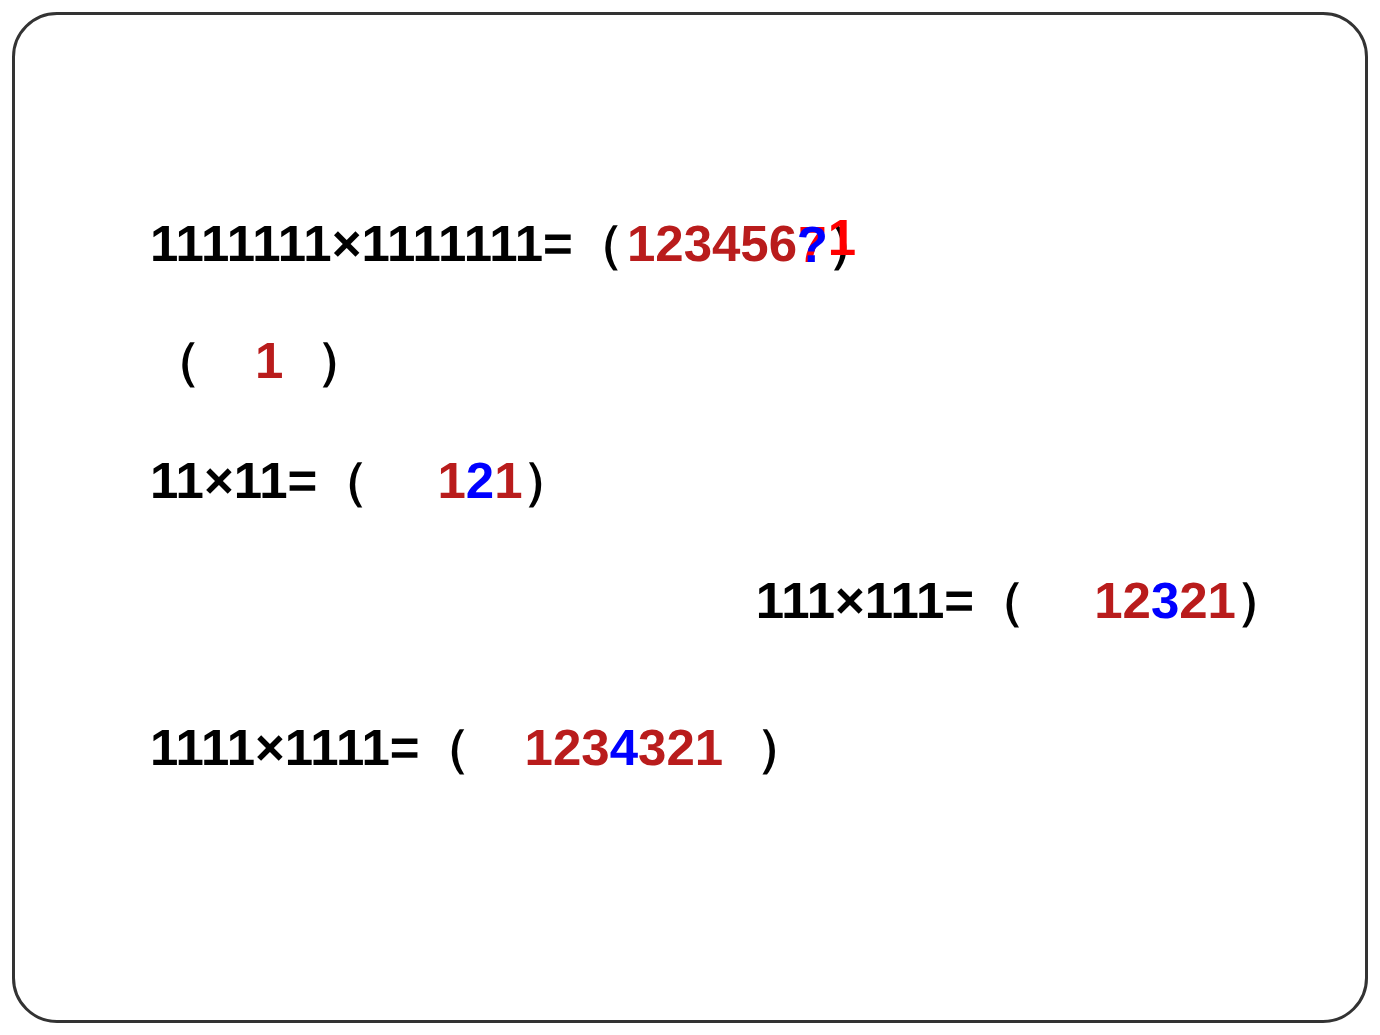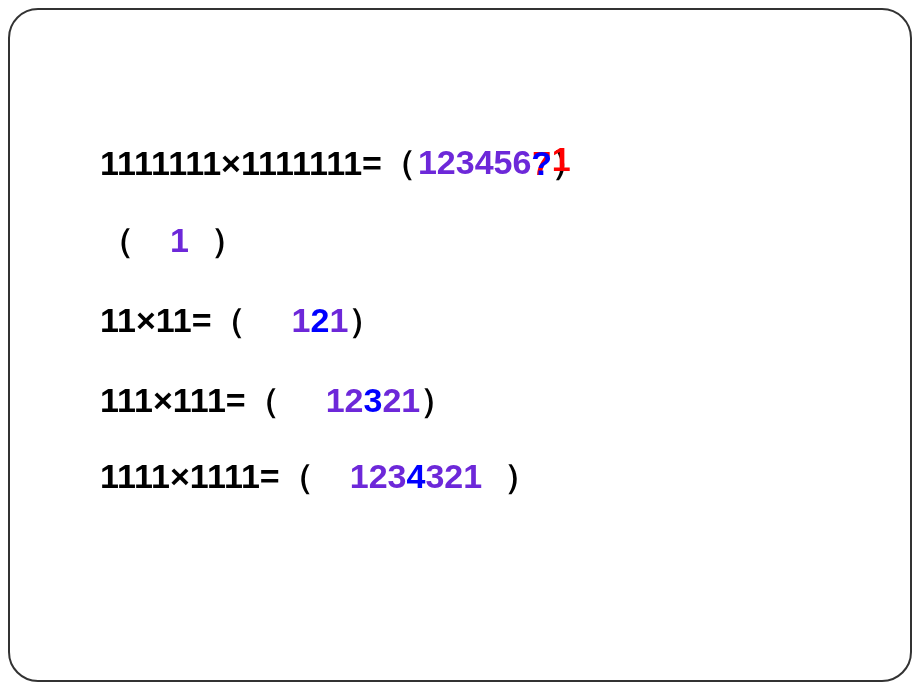--- a/index.html
+++ b/index.html
@@ -33,26 +33,26 @@
       font-size: 34px;
       font-weight: bold;
       color: #000;
       white-space: nowrap;
       display: flex;
       align-items: baseline;
     }
     .row1 { margin-bottom: 32px; align-items: center; }
     .row2 { margin-bottom: 34px; }
     .row3 { margin-bottom: 34px; }
-    .row4 { margin-bottom: 30px; }
+    .row4 { margin-bottom: 52px; justify-content: flex-end; }
     .paren {
       color: #000;
       letter-spacing: 2px;
     }
-    .red { color: #6d28d9; }
+    .red { color: #b91c1c; }
     .blue { color: #0000ff; }
     .answer-group {
       display: inline-flex;
       align-items: baseline;
     }
     .stack {
       position: relative;
       display: inline-block;
       width: 0.6em;
       text-align: center;

